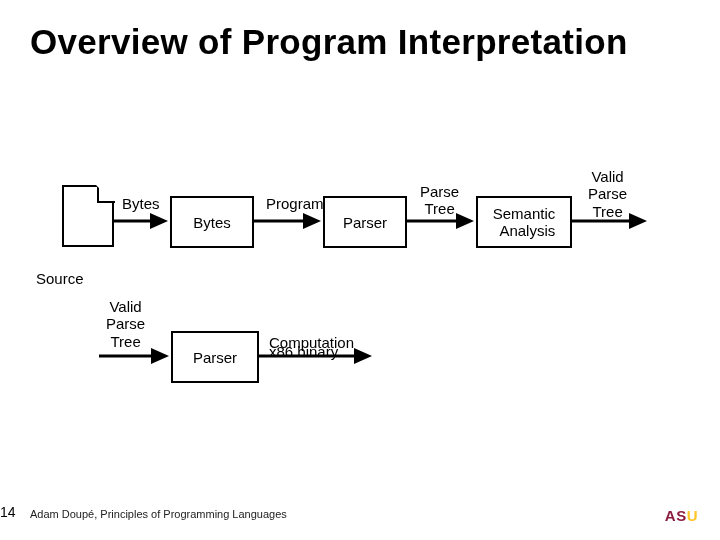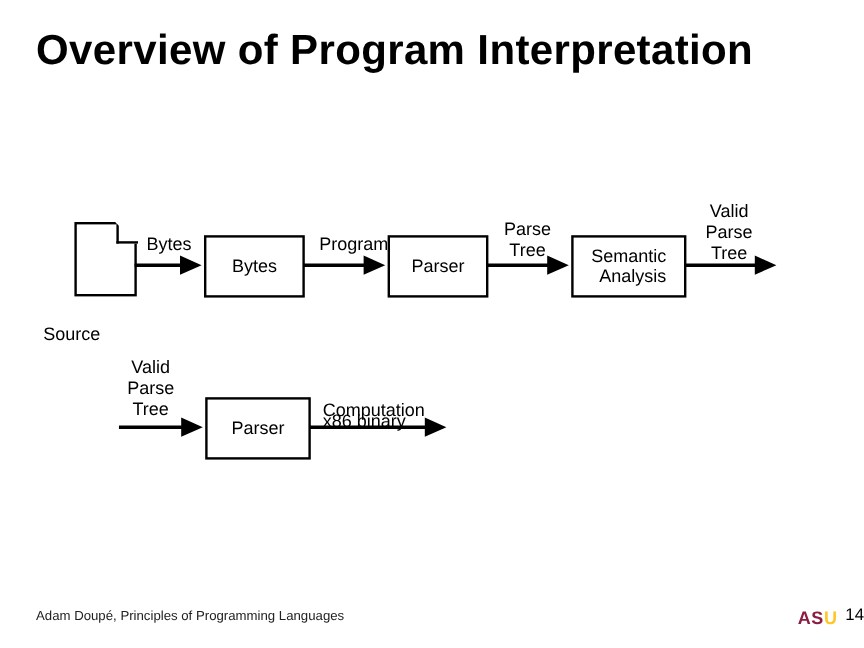--- a/index.html
+++ b/index.html
@@ -19,22 +19,22 @@
   }
   .label{position:absolute;font-size:15px;text-align:center;line-height:1.15}
   .arrow-head{position:absolute;width:0;height:0;
     border-top:8px solid transparent;border-bottom:8px solid transparent;
     border-left:18px solid #000}
   .footer{
     position:absolute;left:30px;bottom:20px;
     font-size:11px;color:#222;
   }
   .slide-no{
-    position:absolute;bottom:20px;left:0;right:0;
-    text-align:right;font-size:14px;
+    position:absolute;bottom:20px;left:0;right:12px;
+    text-align:left;font-size:14px;
   }
   .logo{
     position:absolute;right:22px;bottom:16px;
     font-size:15px;font-weight:700;
     font-family:Arial,Helvetica,sans-serif;
     letter-spacing:.5px;
   }
   .logo .a{color:#8c1d40}
   .logo .s{color:#8c1d40}
   .logo .u{color:#ffc627}

